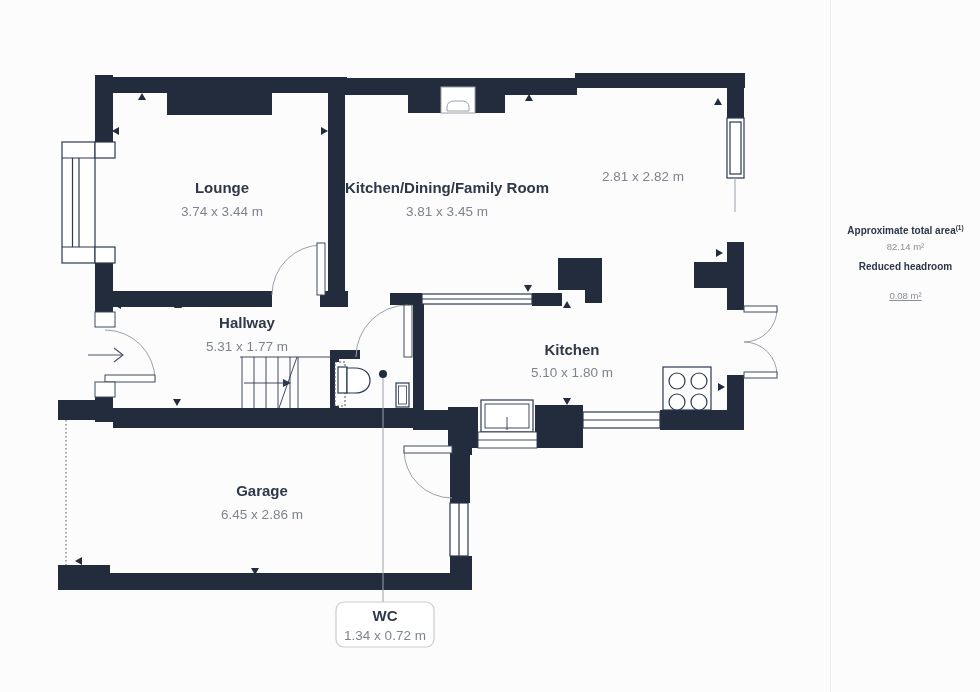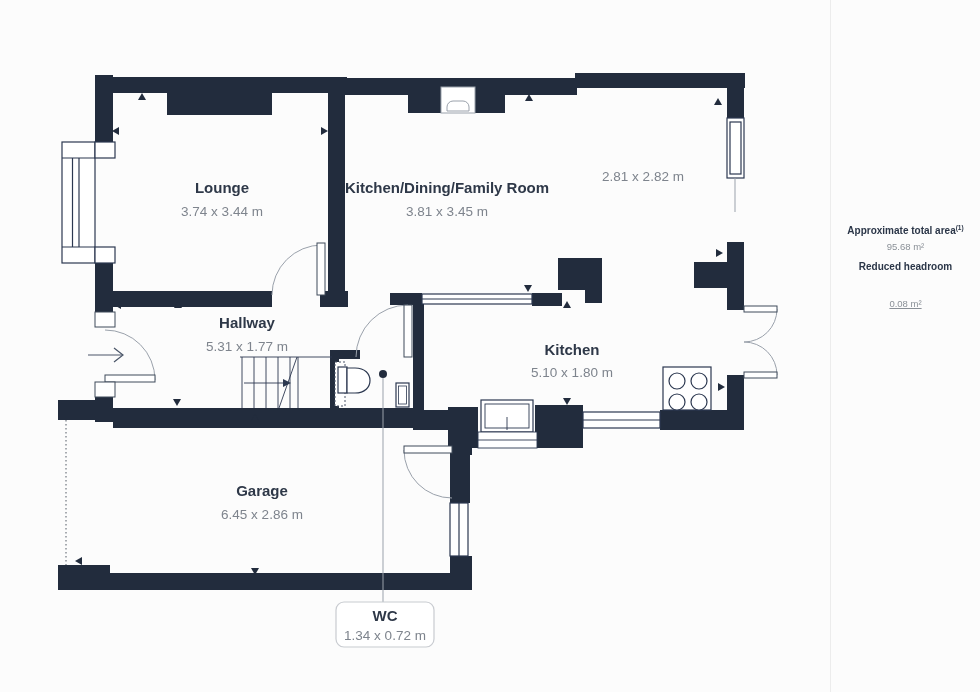--- a/index.html
+++ b/index.html
@@ -213,16 +213,16 @@
     <text class="room-name cap" x="572" y="355">Kitchen</text>
     <text class="room-dims cap" x="572" y="377">5.10 x 1.80 m</text>
 
     <text class="room-name cap" x="262" y="496">Garage</text>
     <text class="room-dims cap" x="262" y="519">6.45 x 2.86 m</text>
   </g>
 </svg>
 
 <div id="sidebar">
   <div class="sb-label" style="top:224px;"><span>Approximate total area</span><sup>(1)</sup></div>
-  <div class="sb-value" style="top:241px;">95.68 m²</div>
+  <div class="sb-value" style="top:241px;">82.14 m²</div>
   <div class="sb-label" style="top:261px;">Reduced headroom</div>
-  <div class="sb-value" style="top:298px;text-decoration:underline;">0.08 m²</div>
+  <div class="sb-value" style="top:290px;text-decoration:underline;">0.08 m²</div>
 </div>
 
 </body></html>

